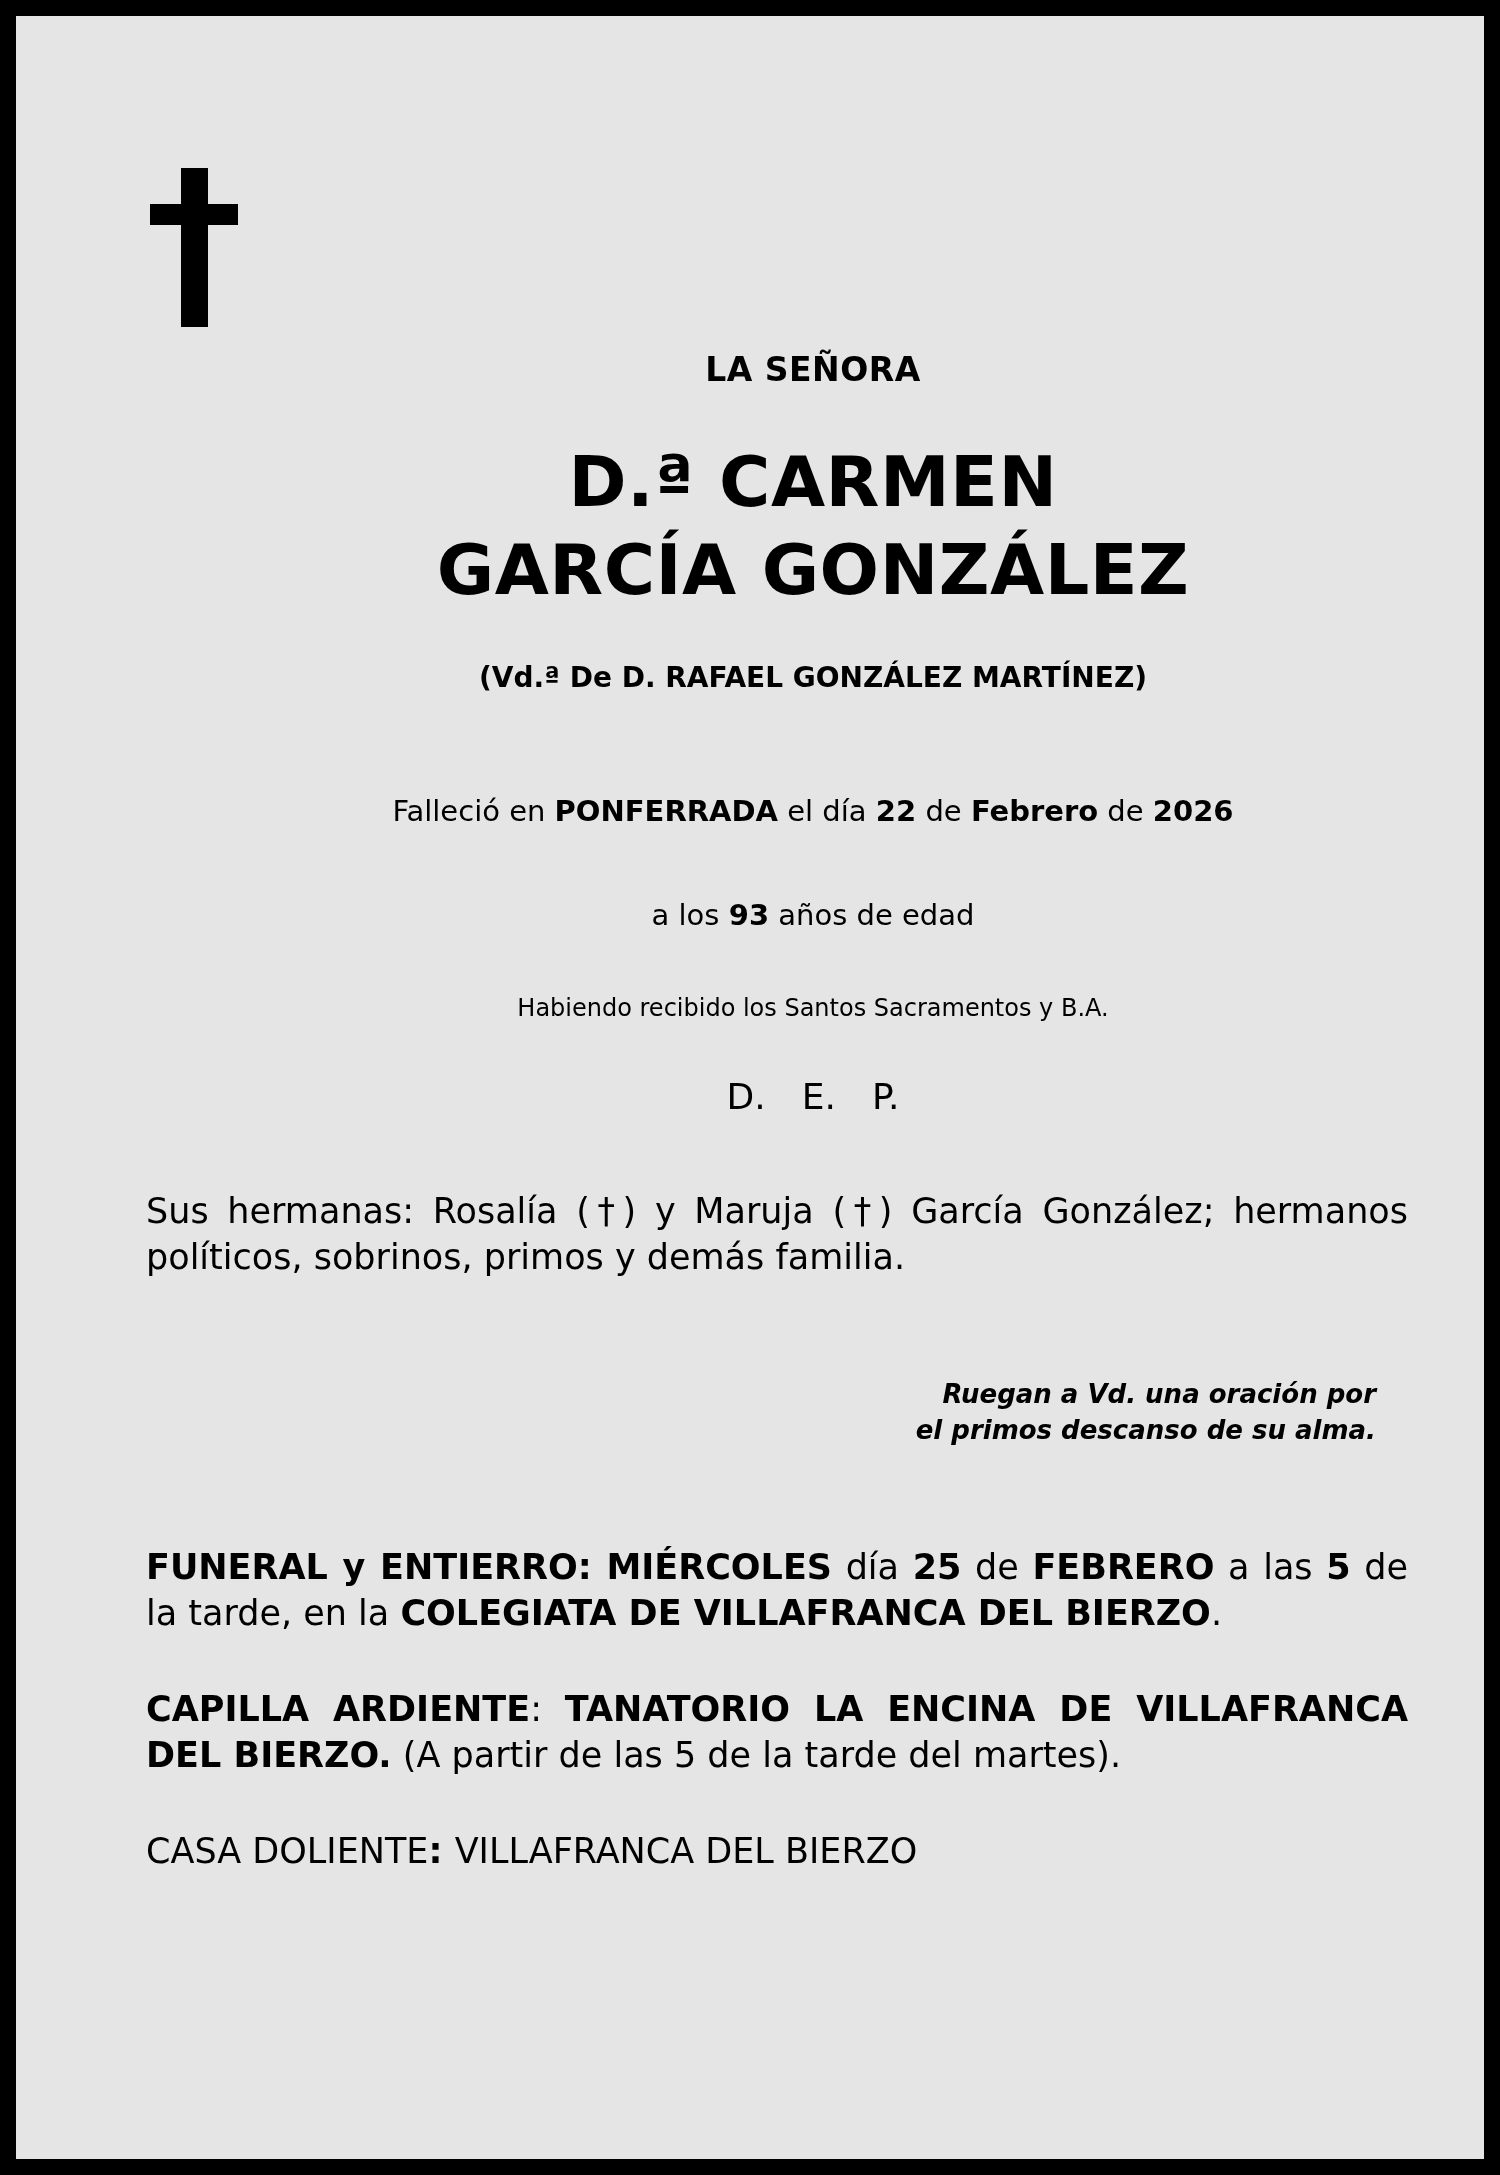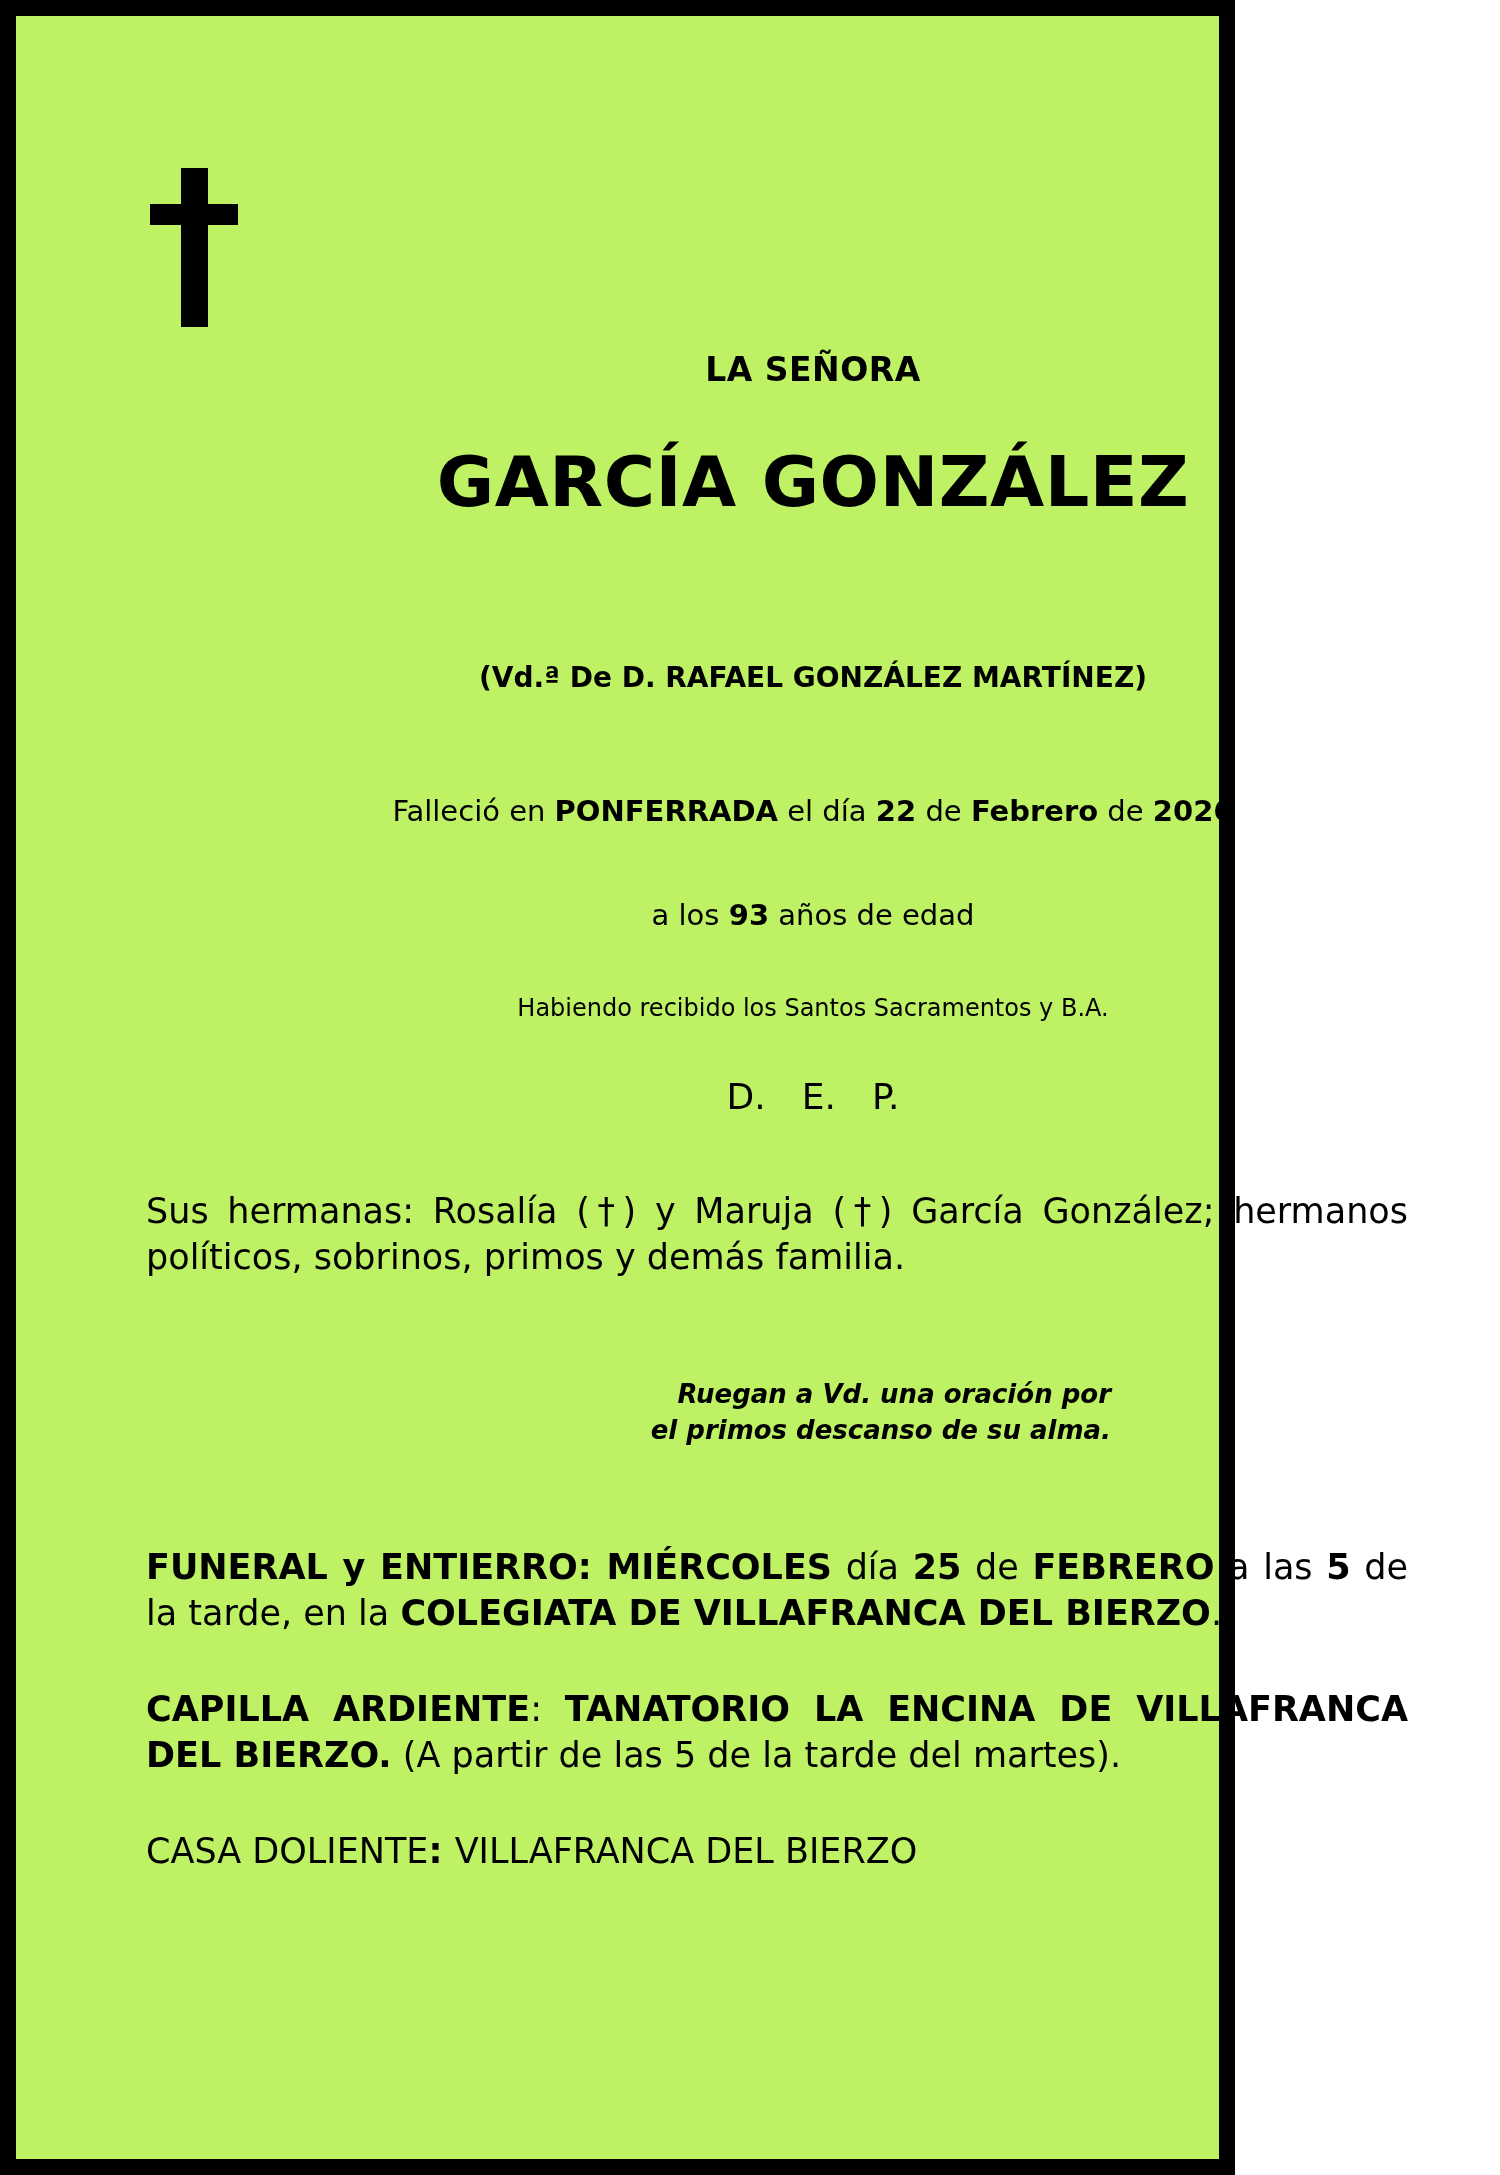--- a/index.html
+++ b/index.html
@@ -1,19 +1,19 @@
 <!DOCTYPE html>
 <html><head>
   <meta charset="utf-8">
   <style>
     html, body { margin: 0; padding: 0; background: #ffffff; }
     body { width: 1500px; height: 2175px; position: relative; overflow: hidden;
            font-family: "DejaVu Sans", sans-serif; color: #000; }
-    .frame { position: absolute; left: 0; top: 0; width: 1235px; height: 2175px;
-             box-sizing: border-box; border: 16px solid #000; background: #bef264; padding-left: 44px; }
+    .frame { position: absolute; left: 0; top: 0; width: 1500px; height: 2175px;
+             box-sizing: border-box; border: 16px solid #000; background: #e5e5e5; padding-left: 44px; }
     .cross { position: absolute; left: 134px; top: 152px; width: 88px; height: 159px; }
     .cross .v { position: absolute; left: 31px; top: 0; width: 27px; height: 159px; background: #000; }
     .cross .h { position: absolute; left: 0; top: 36px; width: 88px; height: 21px; background: #000; }
 
     .center { position: absolute; left: 200px; width: 1194px; text-align: center; white-space: nowrap; }
     .bold { font-weight: bold; }
 
     .label-top { top: 334px; font-size: 33px; font-weight: bold; letter-spacing: 0.5px; }
     .name { top: 422px; font-size: 70px; font-weight: bold; line-height: 88px; letter-spacing: 0.5px; }
     .widow { top: 645px; font-size: 28px; font-weight: bold; }
@@ -38,20 +38,21 @@
 <div class="frame">
 
   <div class="cross">
     <div class="v"></div>
       <div class="h"></div>
   </div>
 
   <div class="center label-top">LA SEÑORA</div>
 
   <div class="center name">
+    <div>D.ª CARMEN</div>
     <div>GARCÍA GONZÁLEZ</div>
   </div>
 
   <div class="center widow">(Vd.ª De D. RAFAEL GONZÁLEZ MARTÍNEZ)</div>
 
   <div class="center died">
     <span>Falleció en </span><span class="bold">PONFERRADA</span><span> el día </span><span class="bold">22</span><span> de </span><span class="bold">Febrero</span><span> de </span><span class="bold">2026</span>
   </div>
 
   <div class="center age">

